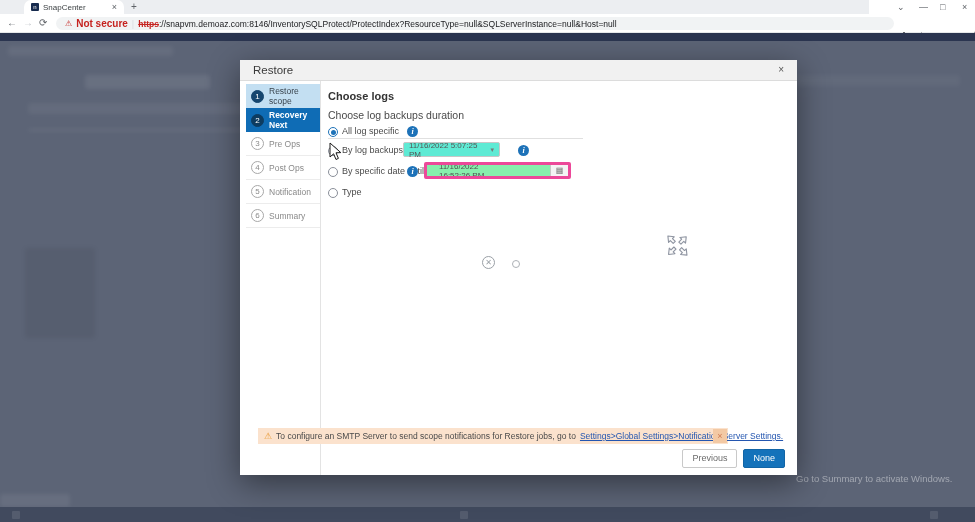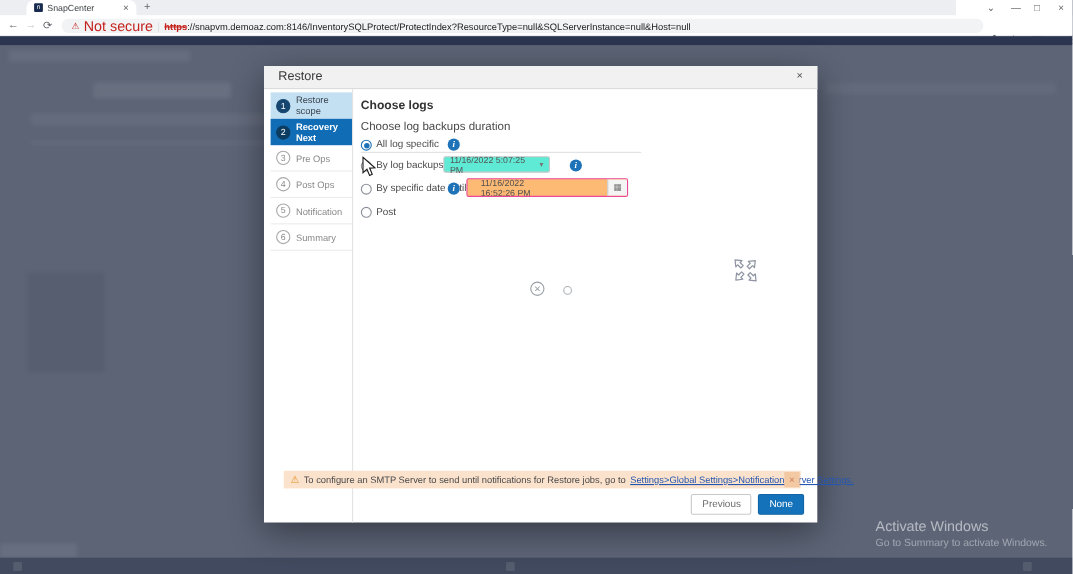--- a/index.html
+++ b/index.html
@@ -19,39 +19,39 @@
   .winctl { position:absolute; top:1px; font-size:9px; color:#5f6368; line-height:12px; }
 
   .urlrow { position:absolute; left:0; top:14px; width:975px; height:19px; background:#fff;
             border-bottom:1px solid #e6e8ea; }
   .navico { position:absolute; top:3px; font-size:10px; color:#5f6368; }
   .navico.disabled { color:#c3c7cc; }
   .urlpill { position:absolute; left:56px; top:3px; width:838px; height:13px; border-radius:7px;
              background:#f1f3f4; display:flex; align-items:center; padding:0 9px; gap:4px;
              white-space:nowrap; overflow:hidden; }
   .warn-tri { color:#c5221f; font-size:8px; line-height:1; }
-  .notsecure { color:#c5221f; font-size:13px; }
+  .notsecure { color:#c5221f; font-size:10px;font-weight:bold; }
   .urlsep { color:#dadce0; font-size:9px; }
   .urltext { font-size:8.5px; color:#202124; overflow:hidden; }
   .strike { color:#c5221f; text-decoration:line-through; font-weight:bold; }
   .ricon { position:absolute; top:17px; color:#5f6368; font-size:10px; }
   .ricon svg { display:block; }
 
   
   .page { position:absolute; left:0; top:33px; width:975px; height:489px; background:#5c6476; }
   .appbar { position:absolute; left:0; top:0; width:975px; height:8px; background:#2b3550; }
   .blurshape { position:absolute; background:rgba(255,255,255,0.06); filter:blur(2px); border-radius:2px; }
   .taskbar { position:absolute; left:0; top:474px; width:975px; height:15px; background:#414a5e; }
   .taskdot { position:absolute; top:4px; width:8px; height:8px; background:rgba(255,255,255,0.10); border-radius:1px; }
   .watermark { position:absolute; left:796px; top:438px; color:rgba(255,255,255,0.55); }
   .watermark .l1 { font-size:13px; }
   .watermark .l2 { font-size:9.5px; color:rgba(255,255,255,0.42); margin-top:2px; }
 
   
-  .modal { position:absolute; left:240px; top:60px; width:503px; height:415px; background:#fff;
+  .modal { position:absolute; left:240px; top:60px; width:557px; height:415px; background:#fff;
            box-shadow:0 8px 30px rgba(0,0,0,0.45); }
   .modal-header { position:absolute; left:0; top:0; right:0; height:21px; background:#f1f1f1;
                   border-bottom:1px solid #dcdcdc; display:flex; align-items:center; padding:0 13px; }
   .modal-title { font-size:11.5px; color:#3a3a3a; }
   .modal-close { margin-left:auto; font-size:10px; color:#555; line-height:1; }
 
   .sidebar-col { position:absolute; left:0; top:21px; width:81px; bottom:0; border-right:1px solid #e3e3e3; }
   .steps { position:absolute; left:6px; top:3px; width:74px; }
   .step { height:24px; display:flex; align-items:center; gap:5px; padding-left:5px;
           border-bottom:1px solid #ececec; font-size:8.5px; color:#8a8a8a; }
@@ -73,22 +73,22 @@
   .radio.sel { border-color:#1d72b8; }
   .radio.sel::after { content:""; position:absolute; inset:1.5px; background:#1d72b8; border-radius:50%; }
   .optlabel { position:absolute; left:14px; top:0; font-size:9px; color:#4a4a4a; white-space:nowrap; }
   .info { position:absolute; top:0; width:11px; height:11px; border-radius:50%; background:#1d72b8;
           color:#fff; font-size:8px; font-weight:bold; font-style:italic;
           font-family:"Liberation Serif", serif; display:flex; align-items:center; justify-content:center; }
   .selectbox { position:absolute; left:75px; top:-3px; width:97px; height:15px; border:1px solid #c7c7c7;
                border-radius:2px; background:#5eead4; display:flex; align-items:center; padding:0 5px;
                font-size:8px; color:#555; }
   .selectbox .caret { margin-left:auto; font-size:7px; color:#777; }
-  .datewrap { position:absolute; left:96px; top:-4px; width:147px; height:17px; border:1px solid #ec4899;
-              border-radius:2px; display:flex; background:#fdba74; overflow:hidden;gap:44px; }
+  .datewrap { position:absolute; left:96px; top:-4px; width:147px; height:17px; border:3px solid #ec4899;
+              border-radius:2px; display:flex; background:#86efac; overflow:hidden;gap:44px; }
   .dateval { flex:1; display:flex; align-items:center; padding-left:12px; font-size:8px; color:#4f4f4f; }
   .calbtn { width:18px; border-left:1px solid #c7c7c7; background:#f4f4f4; display:flex;
             align-items:center; justify-content:center; font-size:8px; color:#777; }
 
   .deco-circle-x { position:absolute; left:242px; top:196px; width:13px; height:13px; border:1px solid #9aa0a6;
                    border-radius:50%; color:#9aa0a6; font-size:8px; display:flex; align-items:center;
                    justify-content:center; }
   .deco-circle { position:absolute; left:272px; top:200px; width:8px; height:8px; border:1px solid #adb1b6;
                  border-radius:50%; }
   .move-icon { position:absolute; left:421px; top:171px; transform:rotate(45deg); }
@@ -165,21 +165,20 @@
     <div class="blurshape" style="left:28px; top:96px; width:530px; height:2px; background:rgba(255,255,255,0.09);"></div>
     <div class="blurshape" style="left:750px; top:42px; width:210px; height:11px; background:rgba(255,255,255,0.04);"></div>
     <div class="blurshape" style="left:25px; top:215px; width:70px; height:90px; background:rgba(0,0,0,0.06);"></div>
     <div class="blurshape" style="left:0px; top:461px; width:70px; height:13px; background:rgba(255,255,255,0.07);"></div>
     <div class="taskbar">
       <div class="taskdot" style="left:12px;"></div>
       <div class="taskdot" style="left:460px;"></div>
       <div class="taskdot" style="left:930px;"></div>
     </div>
     <div class="watermark">
-      <div class="l1">Activate Windows</div>
       <div class="l2">Go to Summary to activate Windows.</div>
     </div>
   </div>
 
   <div class="modal">
     <div class="modal-header">
       <span class="modal-title">Restore</span>
       <span class="modal-close">×</span>
     </div>
 
@@ -236,21 +235,21 @@
       <span class="optlabel">By specific date until</span>
       <span class="info" style="left:79px;">i</span>
       <div class="datewrap">
         <span class="dateval">11/16/2022 16:52:26 PM</span>
         <span class="calbtn">▦</span>
       </div>
     </div>
 
     <div class="optrow" style="top:127px; width:100px;">
       <span class="radio"></span>
-      <span class="optlabel">Post</span>
+      <span class="optlabel">Type</span>
     </div>
 
     <div class="deco-circle-x">✕</div>
     <div class="deco-circle"></div>
     <div class="move-icon">
       <svg width="30" height="28" viewBox="0 0 30 28">
         <g fill="#fbfbfb" stroke="#8d93a0" stroke-width="1.1" stroke-linejoin="round">
           <path d="M15 1.5 L19 6.5 L16.5 6.5 L16.5 10.5 L13.5 10.5 L13.5 6.5 L11 6.5 Z"></path>
           <path d="M15 26.5 L11 21.5 L13.5 21.5 L13.5 17.5 L16.5 17.5 L16.5 21.5 L19 21.5 Z"></path>
           <path d="M1.5 14 L6.5 10 L6.5 12.5 L10.5 12.5 L10.5 15.5 L6.5 15.5 L6.5 18 Z"></path>
@@ -259,21 +258,21 @@
       </svg>
     </div>
     <div class="cursor-arrow">
       <svg width="13" height="19" viewBox="0 0 13 19">
         <path d="M1 1 L1 15 L4.6 11.8 L7 17.5 L9.4 16.4 L7 10.8 L11.8 10.6 Z" fill="#fff" stroke="#1a1a1a" stroke-width="1"></path>
       </svg>
     </div>
 
     <div class="warnbar">
       <span class="tri">⚠</span>
-      <span>To configure an SMTP Server to send until notifications for Restore jobs, go to</span>
+      <span>To configure an SMTP Server to send scope notifications for Restore jobs, go to</span>
       <span class="warnlink">Settings&gt;Global Settings&gt;Notification Server Settings.</span>
       <span class="warnclose">×</span>
     </div>
 
     <div class="footer">
       <button class="btn btn-prev">Previous</button>
       <button class="btn btn-next">None</button>
     </div>
   </div>
 

